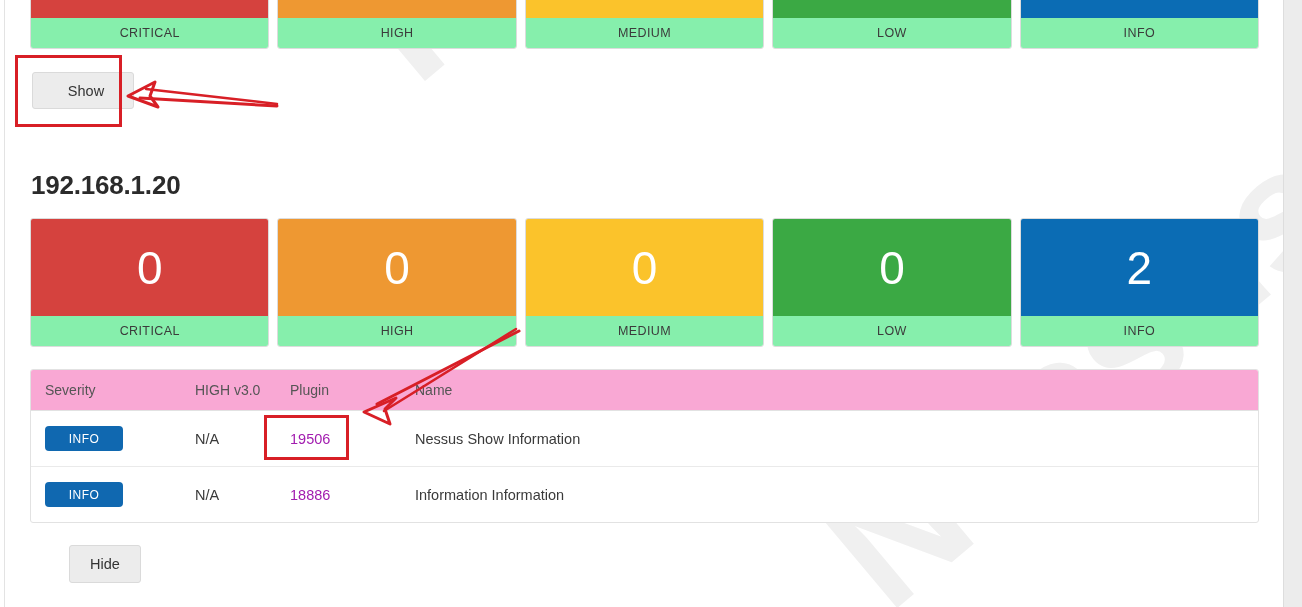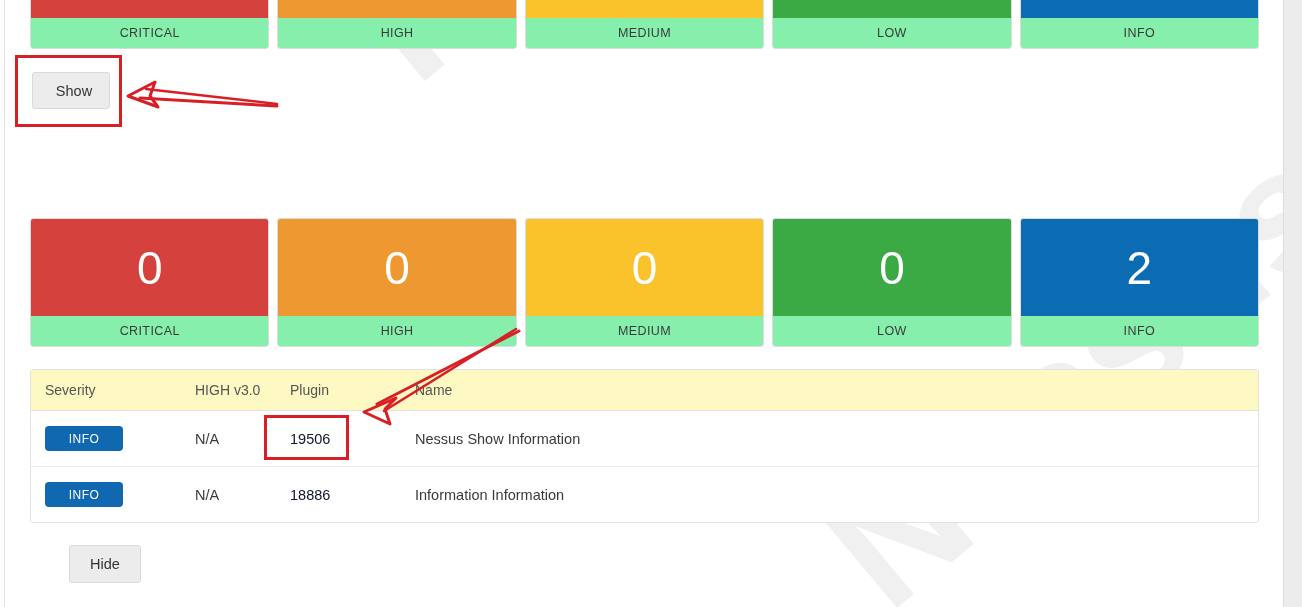--- a/index.html
+++ b/index.html
@@ -116,21 +116,21 @@
     border: 1px solid #dadada;
     border-radius: 3px;
     color: #333333;
     font-size: 14.5px;
     font-family: "Liberation Sans", sans-serif;
     display: flex;
     align-items: center;
     justify-content: center;
     cursor: pointer;
   }
-  .btn-show { left: 26px; top: 72px; width: 78px; height: 37px; padding-left: 6px; }
+  .btn-show { left: 26px; top: 72px; width: 102px; height: 37px; padding-left: 6px; }
   .btn-hide { left: 26px; top: 545px; width: 72px; height: 38px; margin-left: 37px; }
 
   .host-title {
     position: absolute;
     left: 25px; top: 170px;
     font-size: 26px;
     font-weight: 700;
     color: #2b2b2b;
     letter-spacing: -0.2px;
     font-family: "Liberation Sans", sans-serif;
@@ -141,21 +141,21 @@
     position: absolute;
     left: 24px; top: 369px;
     width: 1229px;
     border: 1px solid #e2e2e2;
     border-radius: 3px;
     background: #ffffff;
     overflow: hidden;
   }
   table.findings { width: 100%; border-collapse: collapse; }
   table.findings thead th {
-    background: #fef9c3;
+    background: #f9a8d4;
     text-align: left;
     font-weight: 400;
     font-size: 14px;
     color: #555555;
     padding: 12px 0 12px 14px;
     border-bottom: 1px solid #e2e2e2;
     font-family: "Liberation Sans", sans-serif;
   }
   table.findings tbody td {
     font-size: 14.5px;
@@ -176,21 +176,21 @@
     justify-content: center;
     min-width: 78px;
     height: 25px;
     border-radius: 4px;
     color: #ffffff;
     font-size: 12px;
     letter-spacing: 0.5px;
     font-family: "Liberation Sans", sans-serif;
   }
   .plugin-link {
-    color: #0f172a;
+    color: #a21caf;
     text-decoration: none;
     font-size: 14.5px;
     cursor: pointer;
     margin-top: 33px;
   }
 
   
   .anno-layer {
     position: absolute;
     left: 0; top: 0;
@@ -246,20 +246,21 @@
         <div class="card">
           <div class="card-top" style="background: rgb(11, 108, 180);">
             <div class="card-count"></div>
           </div>
           <div class="card-label">INFO</div>
         </div>
       </div>
 
     <div class="btn btn-show">Show</div>
 
+    <div class="host-title">192.168.1.20</div>
 
     <div class="card-row lower" id="cards-host">
         <div class="card">
           <div class="card-top" style="background: rgb(213, 66, 62);">
             <div class="card-count">0</div>
           </div>
           <div class="card-label">CRITICAL</div>
         </div>
         <div class="card">
           <div class="card-top" style="background: rgb(238, 152, 50);">

